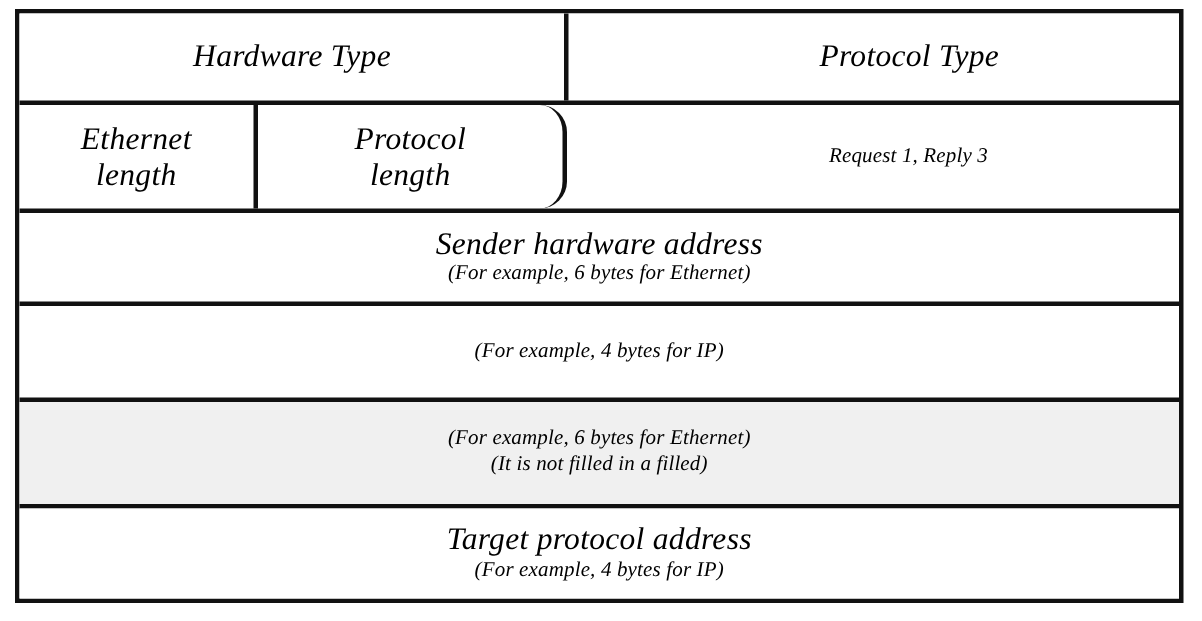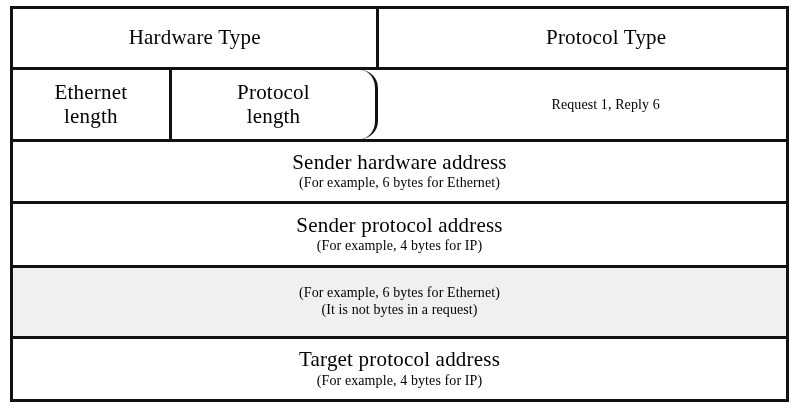--- a/index.html
+++ b/index.html
@@ -41,20 +41,21 @@
   }
 
   .cell {
     box-sizing: border-box;
     display: flex;
     flex-direction: column;
     align-items: center;
     justify-content: center;
     padding: 2px 4px;
     overflow: hidden;
+    font-style: italic;
   }
   .cell.divider-right {
     border-right: 3px solid #111111;
   }
 
   .title-line {
     font-size: 21px;
     line-height: 1.12;
     letter-spacing: 0.2px;
     white-space: nowrap;
@@ -101,42 +102,41 @@
   <div class="row h-row2">
     <div class="cell w-quart divider-right">
       <span class="title-line">Ethernet</span>
       <span class="title-line">length</span>
     </div>
     <div class="cell w-quart2 divider-right">
       <span class="title-line">Protocol</span>
       <span class="title-line">length</span>
     </div>
     <div class="cell w-right">
-      <span class="sub-line">Request 1, Reply 6</span>
+      <span class="sub-line">Request 1, Reply 3</span>
     </div>
   </div>
 
   <div class="row h-row3">
     <div class="cell w-full">
       <span class="title-line">Sender hardware address</span>
       <span class="sub-line">(For example, 6 bytes for Ethernet)</span>
     </div>
   </div>
 
   <div class="row h-row4">
     <div class="cell w-full">
-      <span class="title-line">Sender protocol address</span>
       <span class="sub-line">(For example, 4 bytes for IP)</span>
     </div>
   </div>
 
   <div class="row h-row5 shaded">
     <div class="cell w-full">
       <span class="sub-line tight">(For example, 6 bytes for Ethernet)</span>
-      <span class="sub-line tight">(It is not bytes in a request)</span>
+      <span class="sub-line tight">(It is not filled in a filled)</span>
     </div>
   </div>
 
   <div class="row h-row6 last">
     <div class="cell w-full">
       <span class="title-line">Target protocol address</span>
       <span class="sub-line">(For example, 4 bytes for IP)</span>
     </div>
   </div>
 

